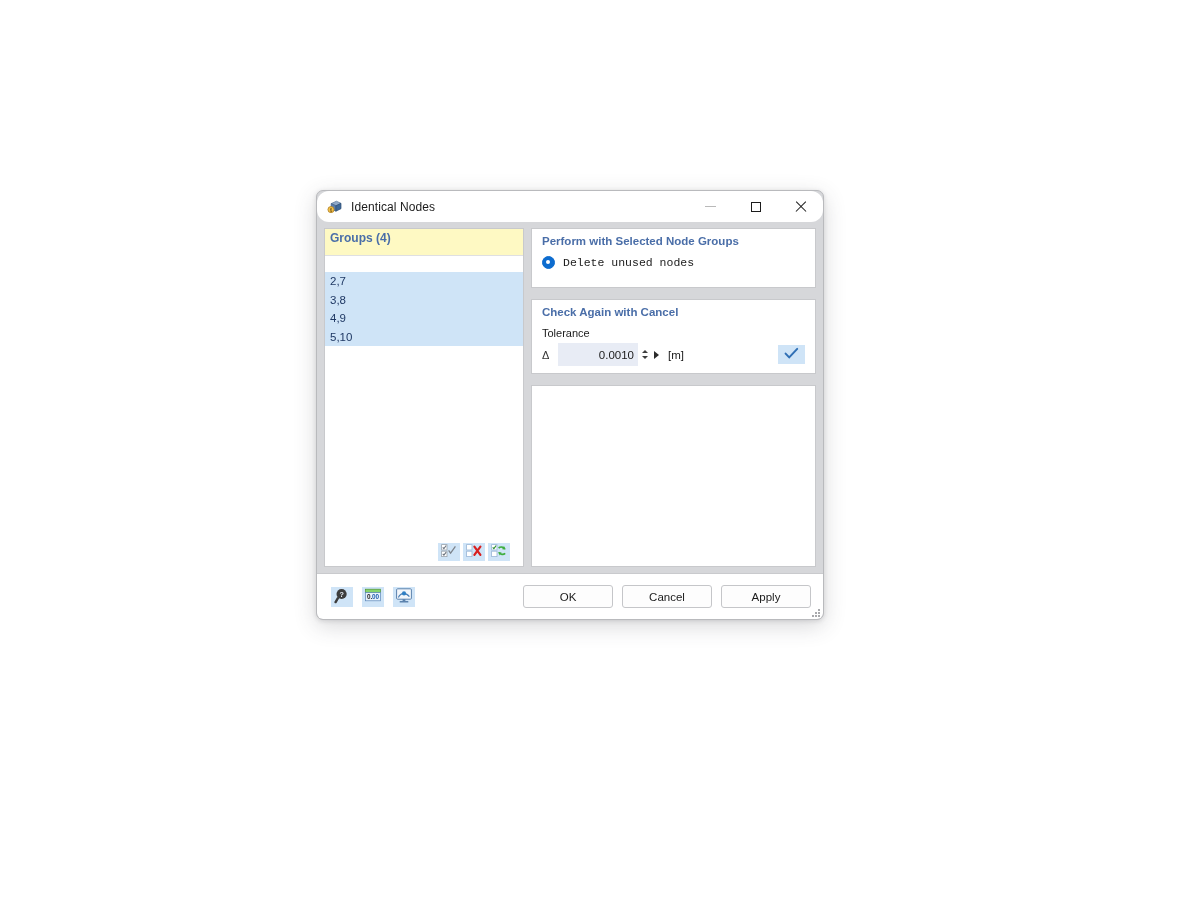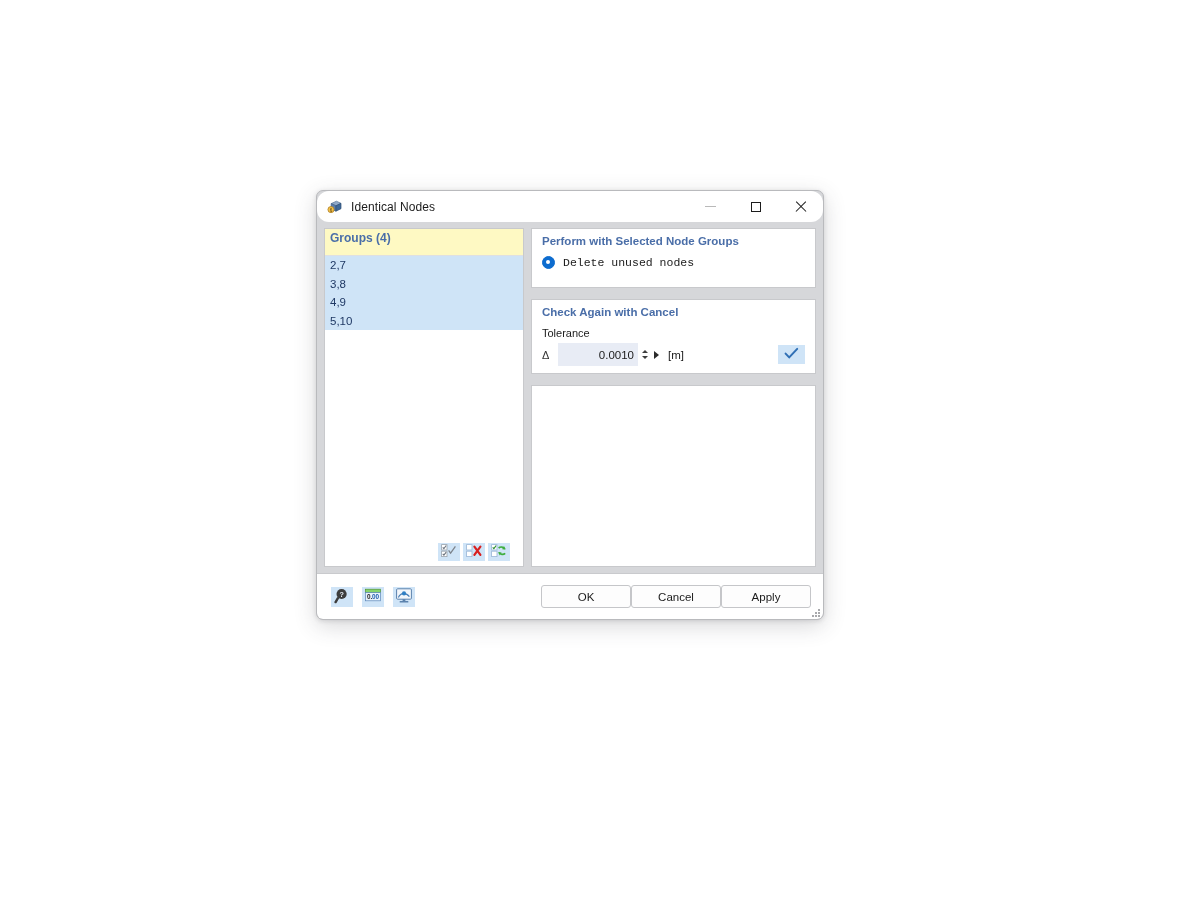--- a/index.html
+++ b/index.html
@@ -133,21 +133,21 @@
     font-size: 12px;
     font-weight: bold;
     color: #4a6ea8;
     border-bottom: 1px solid #dfe0e2;
     background: #fef9c3;
     box-sizing: border-box;
   }
   .group-list {
     flex: 1 1 auto;
     min-height: 0;
-    padding-top: 0;
+    padding-top: 16px;
     position: relative;
     overflow: hidden;
   }
   .group-row {
     height: 18.5px;
     line-height: 18.5px;
     padding-left: 5px;
     font-size: 11.5px;
     color: #1f3864;
     background: #cfe4f7;
@@ -339,20 +339,21 @@
     background: #cfe4f7;
     border: none;
     padding: 0;
     display: flex;
     align-items: center;
     justify-content: center;
   }
   .footer-actions {
     margin-left: auto;
     display: flex;
+    gap: 9px;
   }
   .action-btn {
     width: 90px;
     height: 23px;
     background: #fdfdfd;
     border: 1px solid #c5c6c9;
     border-radius: 3px;
     font-family: "Liberation Sans", sans-serif;
     font-size: 11.5px;
     color: #1b1b1b;

